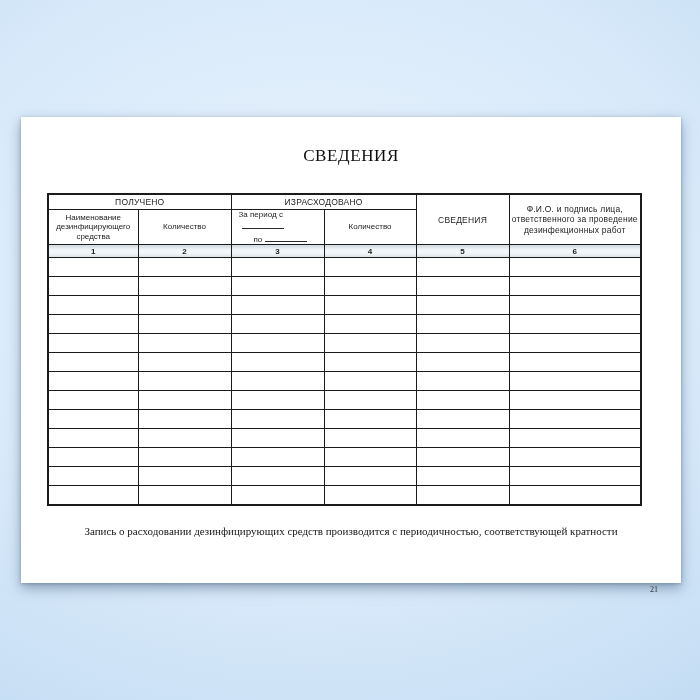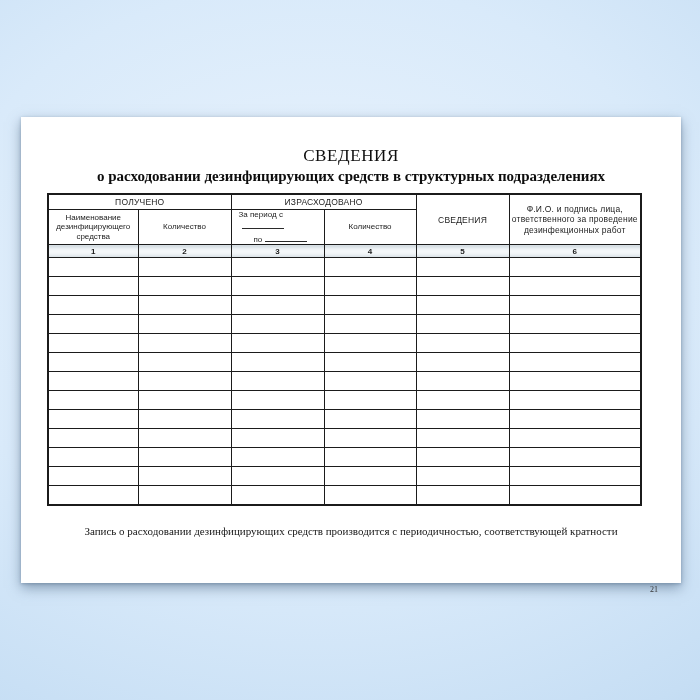--- a/index.html
+++ b/index.html
@@ -68,21 +68,20 @@
     font-size:8px;color:#333;margin-top:36px;
   }
 </style>
 </head>
 <body>
 
 <div class="stage">
   <div class="sheet">
 
     <div class="doc-title">СВЕДЕНИЯ</div>
-    <div class="doc-subtitle">о расходовании дезинфицирующих средств в структурных подразделениях</div>
 
     <table class="form">
       <colgroup>
         <col style="width:90px">
           <col style="width:93px">
           <col style="width:93px">
         <col style="width:92px">
           <col style="width:93px">
           <col style="width:132px">
       </colgroup>

